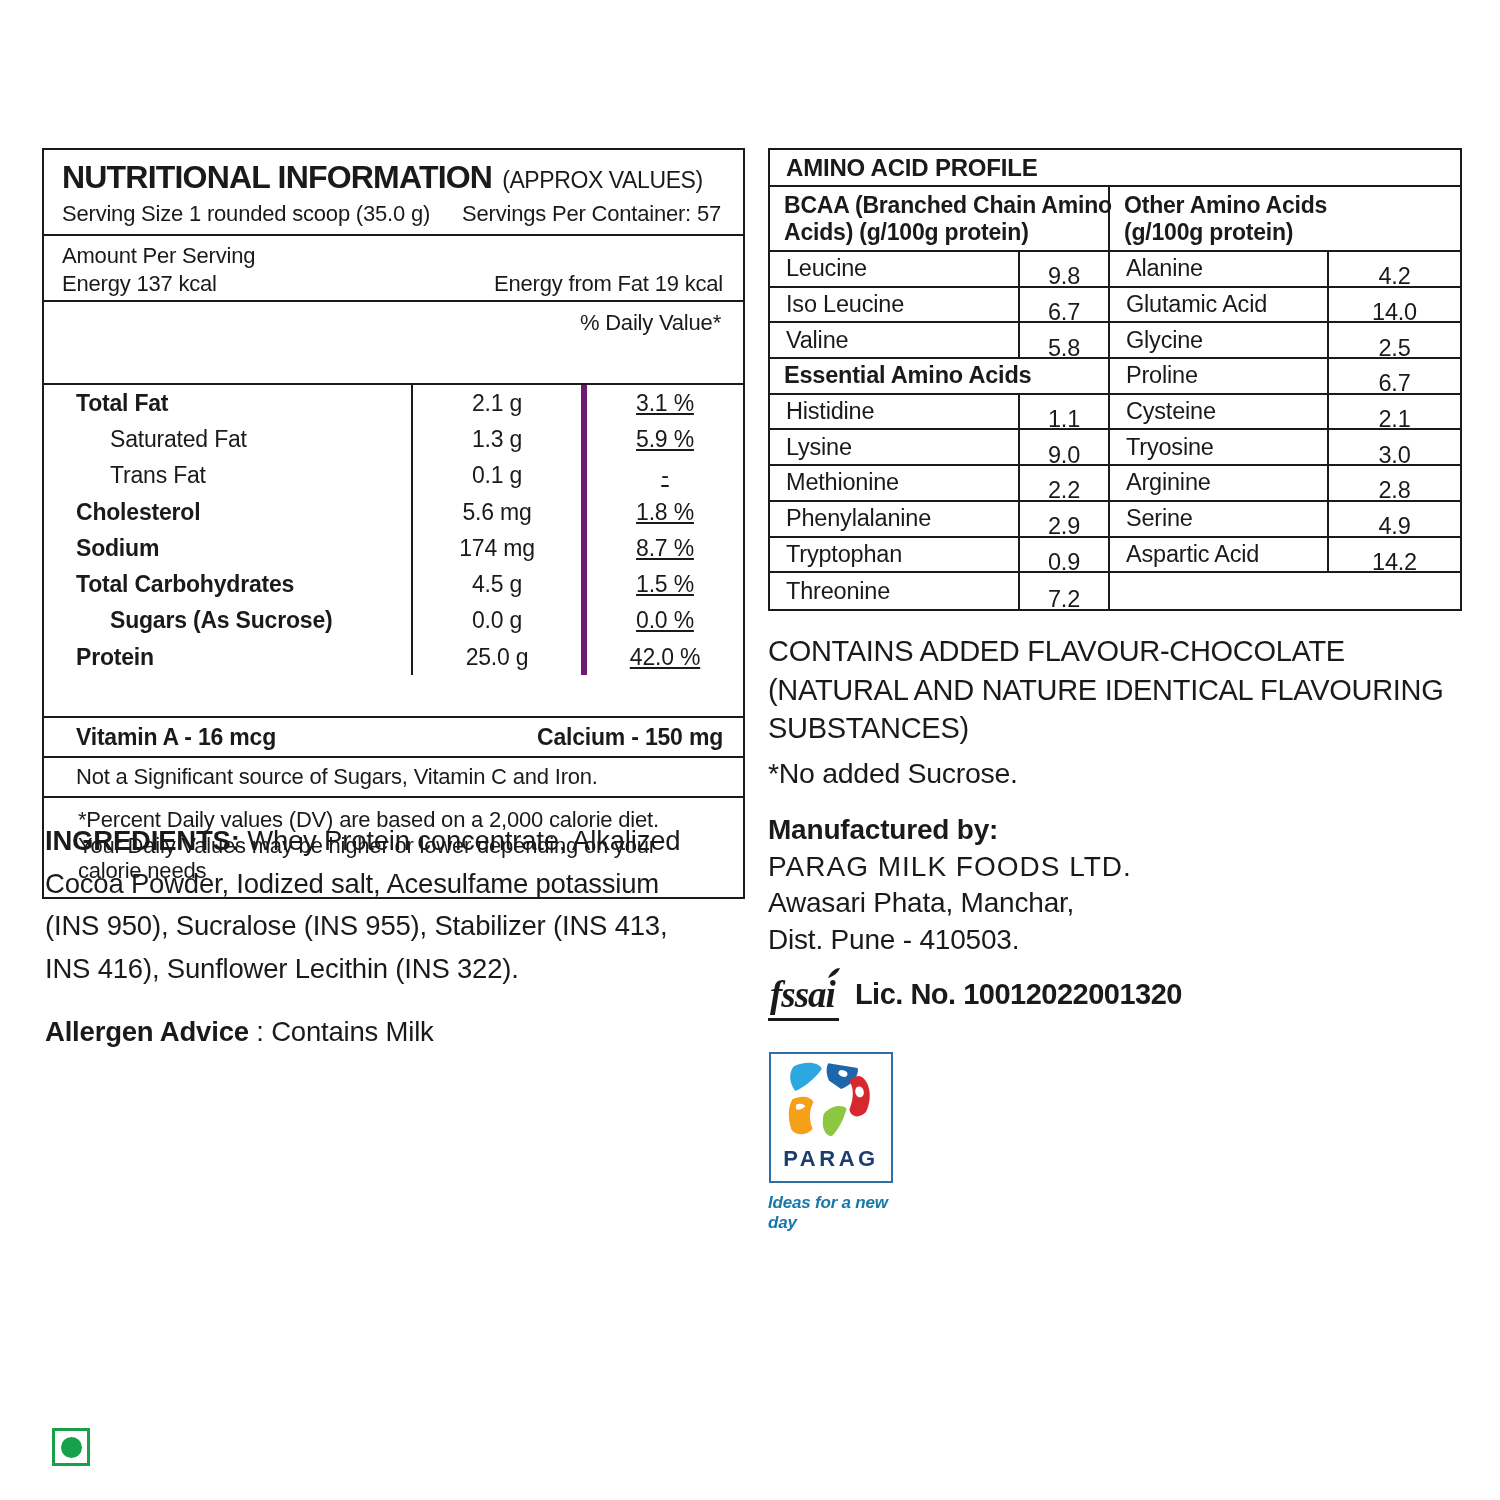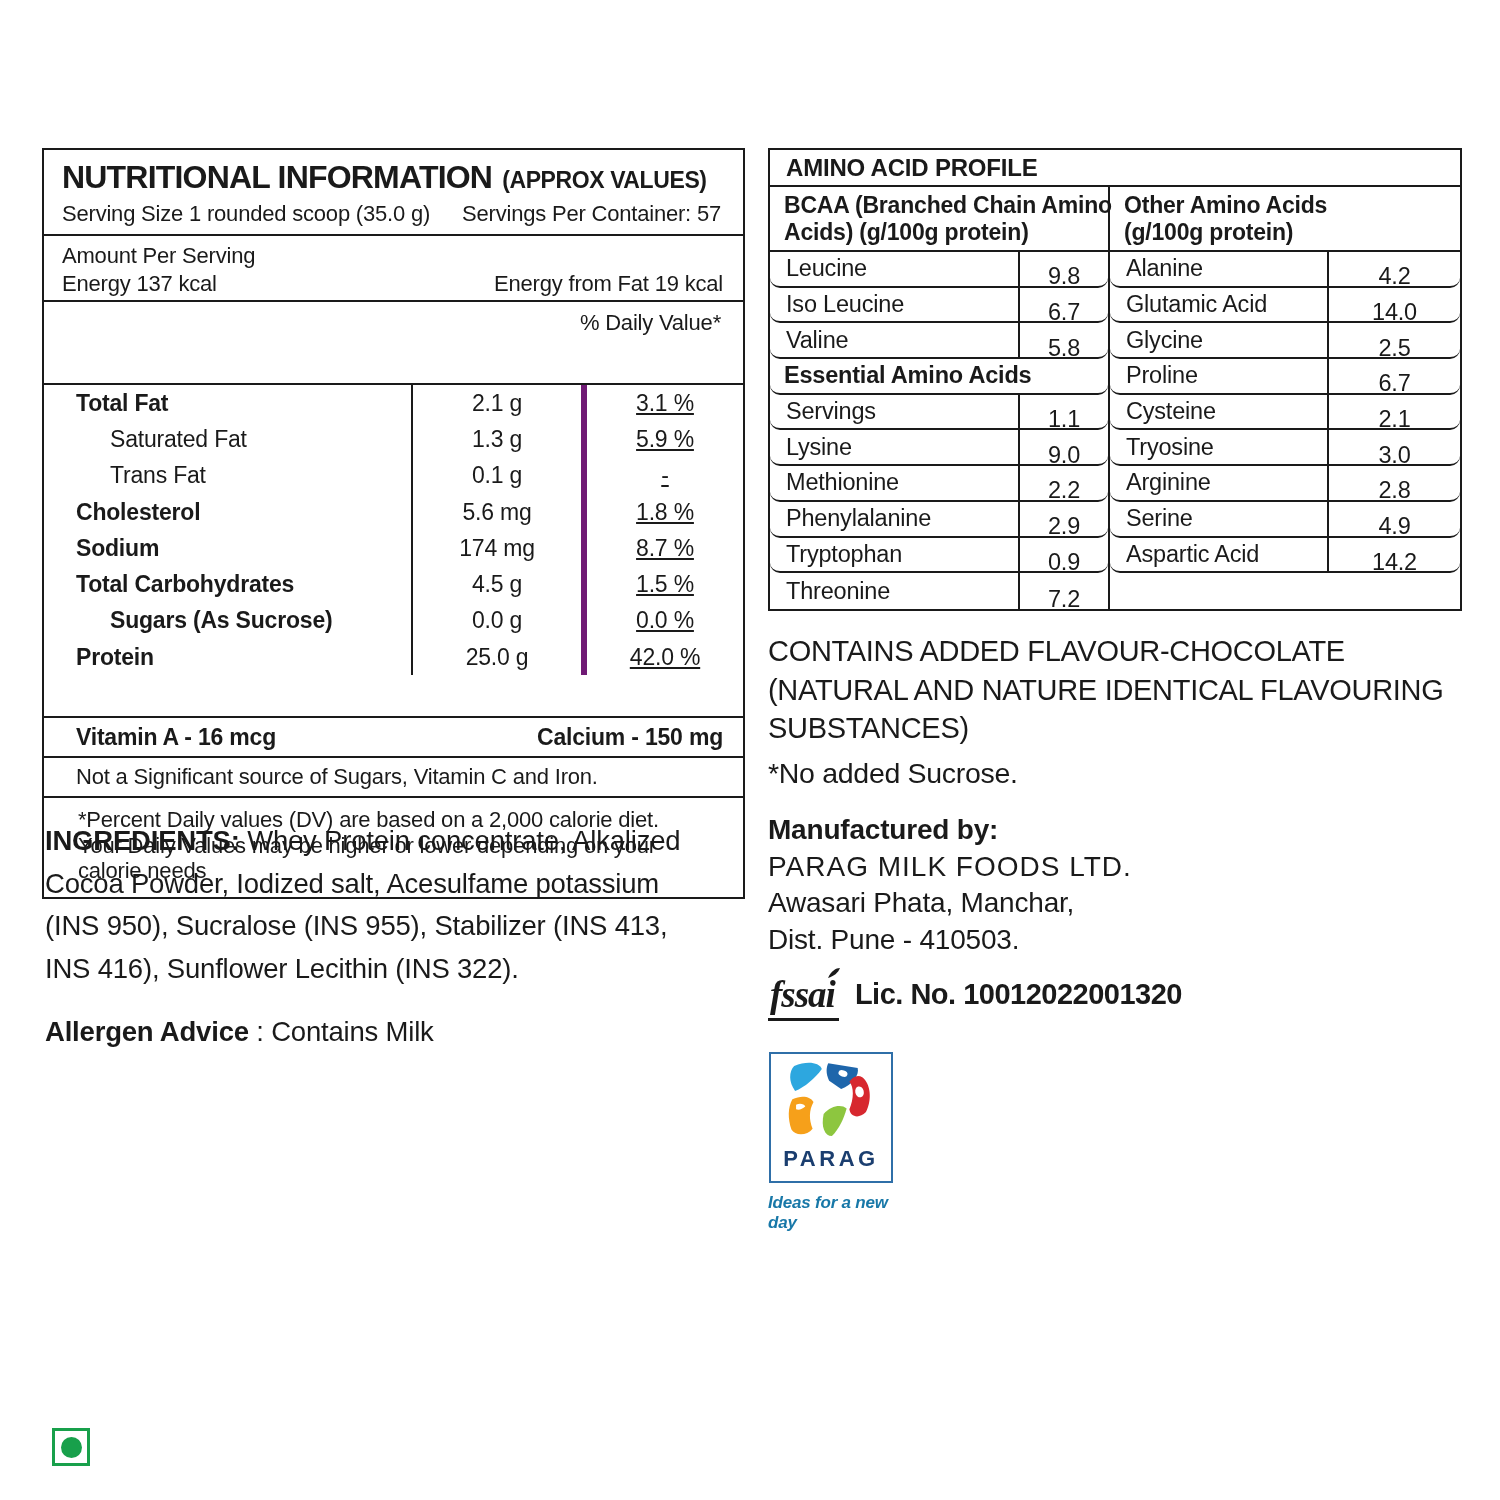--- a/index.html
+++ b/index.html
@@ -12,21 +12,21 @@
   }
 
   
   .nutrition-box {
     position:absolute; left:42px; top:148px; width:703px;
     border:2px solid #1a1a1a; background:#fff;
   }
   .nb-header { height:84px; padding:9px 18px 0 18px; }
   .nb-title-line { display:flex; align-items:baseline; gap:10px; white-space:nowrap; }
   .nb-title { font-size:32px; font-weight:700; letter-spacing:-0.8px; }
-  .nb-title-suffix { font-size:23px; font-weight:700; letter-spacing:-0.4px; }
+  .nb-title-suffix { font-size:23px; font-weight:400; letter-spacing:-0.4px; }
   .nb-serving-line { display:flex; justify-content:space-between; font-size:22px; margin-top:5px; padding-right:4px; }
   .nb-amount { height:66px; border-top:2px solid #1a1a1a; padding:7px 20px 0 18px; font-size:22px; }
   .nb-energy-line { display:flex; justify-content:space-between; margin-top:2px; }
   .nb-dv {
     height:43px; border-top:2px solid #1a1a1a; font-size:22px;
     display:flex; justify-content:flex-end; align-items:center; padding-right:22px;
   }
   .nb-rows { border-top:2px solid #1a1a1a;margin-top:40px; }
   .n-row { display:flex; height:36.3px; align-items:stretch; font-size:23px; }
   .n-name { width:367px; padding-left:32px; display:flex; align-items:center; }
@@ -67,21 +67,21 @@
   .ab-cols { display:flex; }
   .ab-left { width:340px; border-right:2px solid #1a1a1a; }
   .ab-right { flex:1; }
   .ab-colhead {
     height:65px; border-bottom:2px solid #1a1a1a;
     font-size:23px; font-weight:700; line-height:27px; padding:5px 0 0 14px;
     white-space:nowrap; overflow:visible;
   }
   .a-row {
     display:flex; height:35.7px; align-items:stretch;
-    border-bottom:2px solid #1a1a1a; font-size:23.5px;border-radius:10px;
+    border-bottom:2px solid #1a1a1a; font-size:23.5px;
   }
   .a-row:last-child { border-bottom:none; }
   .a-name { flex:1; display:flex; align-items:center; padding-left:16px; }
   .a-name.divr { border-right:2px solid #1a1a1a; }
   .a-val { display:flex; align-items:center; justify-content:center;margin-top:16px; }
   .ab-left .a-val { width:88px; }
   .ab-right .a-val { width:131px; }
   .a-sub { flex:1; display:flex; align-items:center; padding-left:14px; font-weight:700; font-size:23.5px; }
 
   
@@ -218,21 +218,21 @@
             <div class="a-val">6.7</div>
           </div>
           <div class="a-row">
             <div class="a-name divr">Valine</div>
             <div class="a-val">5.8</div>
           </div>
           <div class="a-row">
             <div class="a-sub">Essential Amino Acids</div>
           </div>
           <div class="a-row">
-            <div class="a-name divr">Servings</div>
+            <div class="a-name divr">Histidine</div>
             <div class="a-val">1.1</div>
           </div>
           <div class="a-row">
             <div class="a-name divr">Lysine</div>
             <div class="a-val">9.0</div>
           </div>
           <div class="a-row">
             <div class="a-name divr">Methionine</div>
             <div class="a-val">2.2</div>
           </div>

